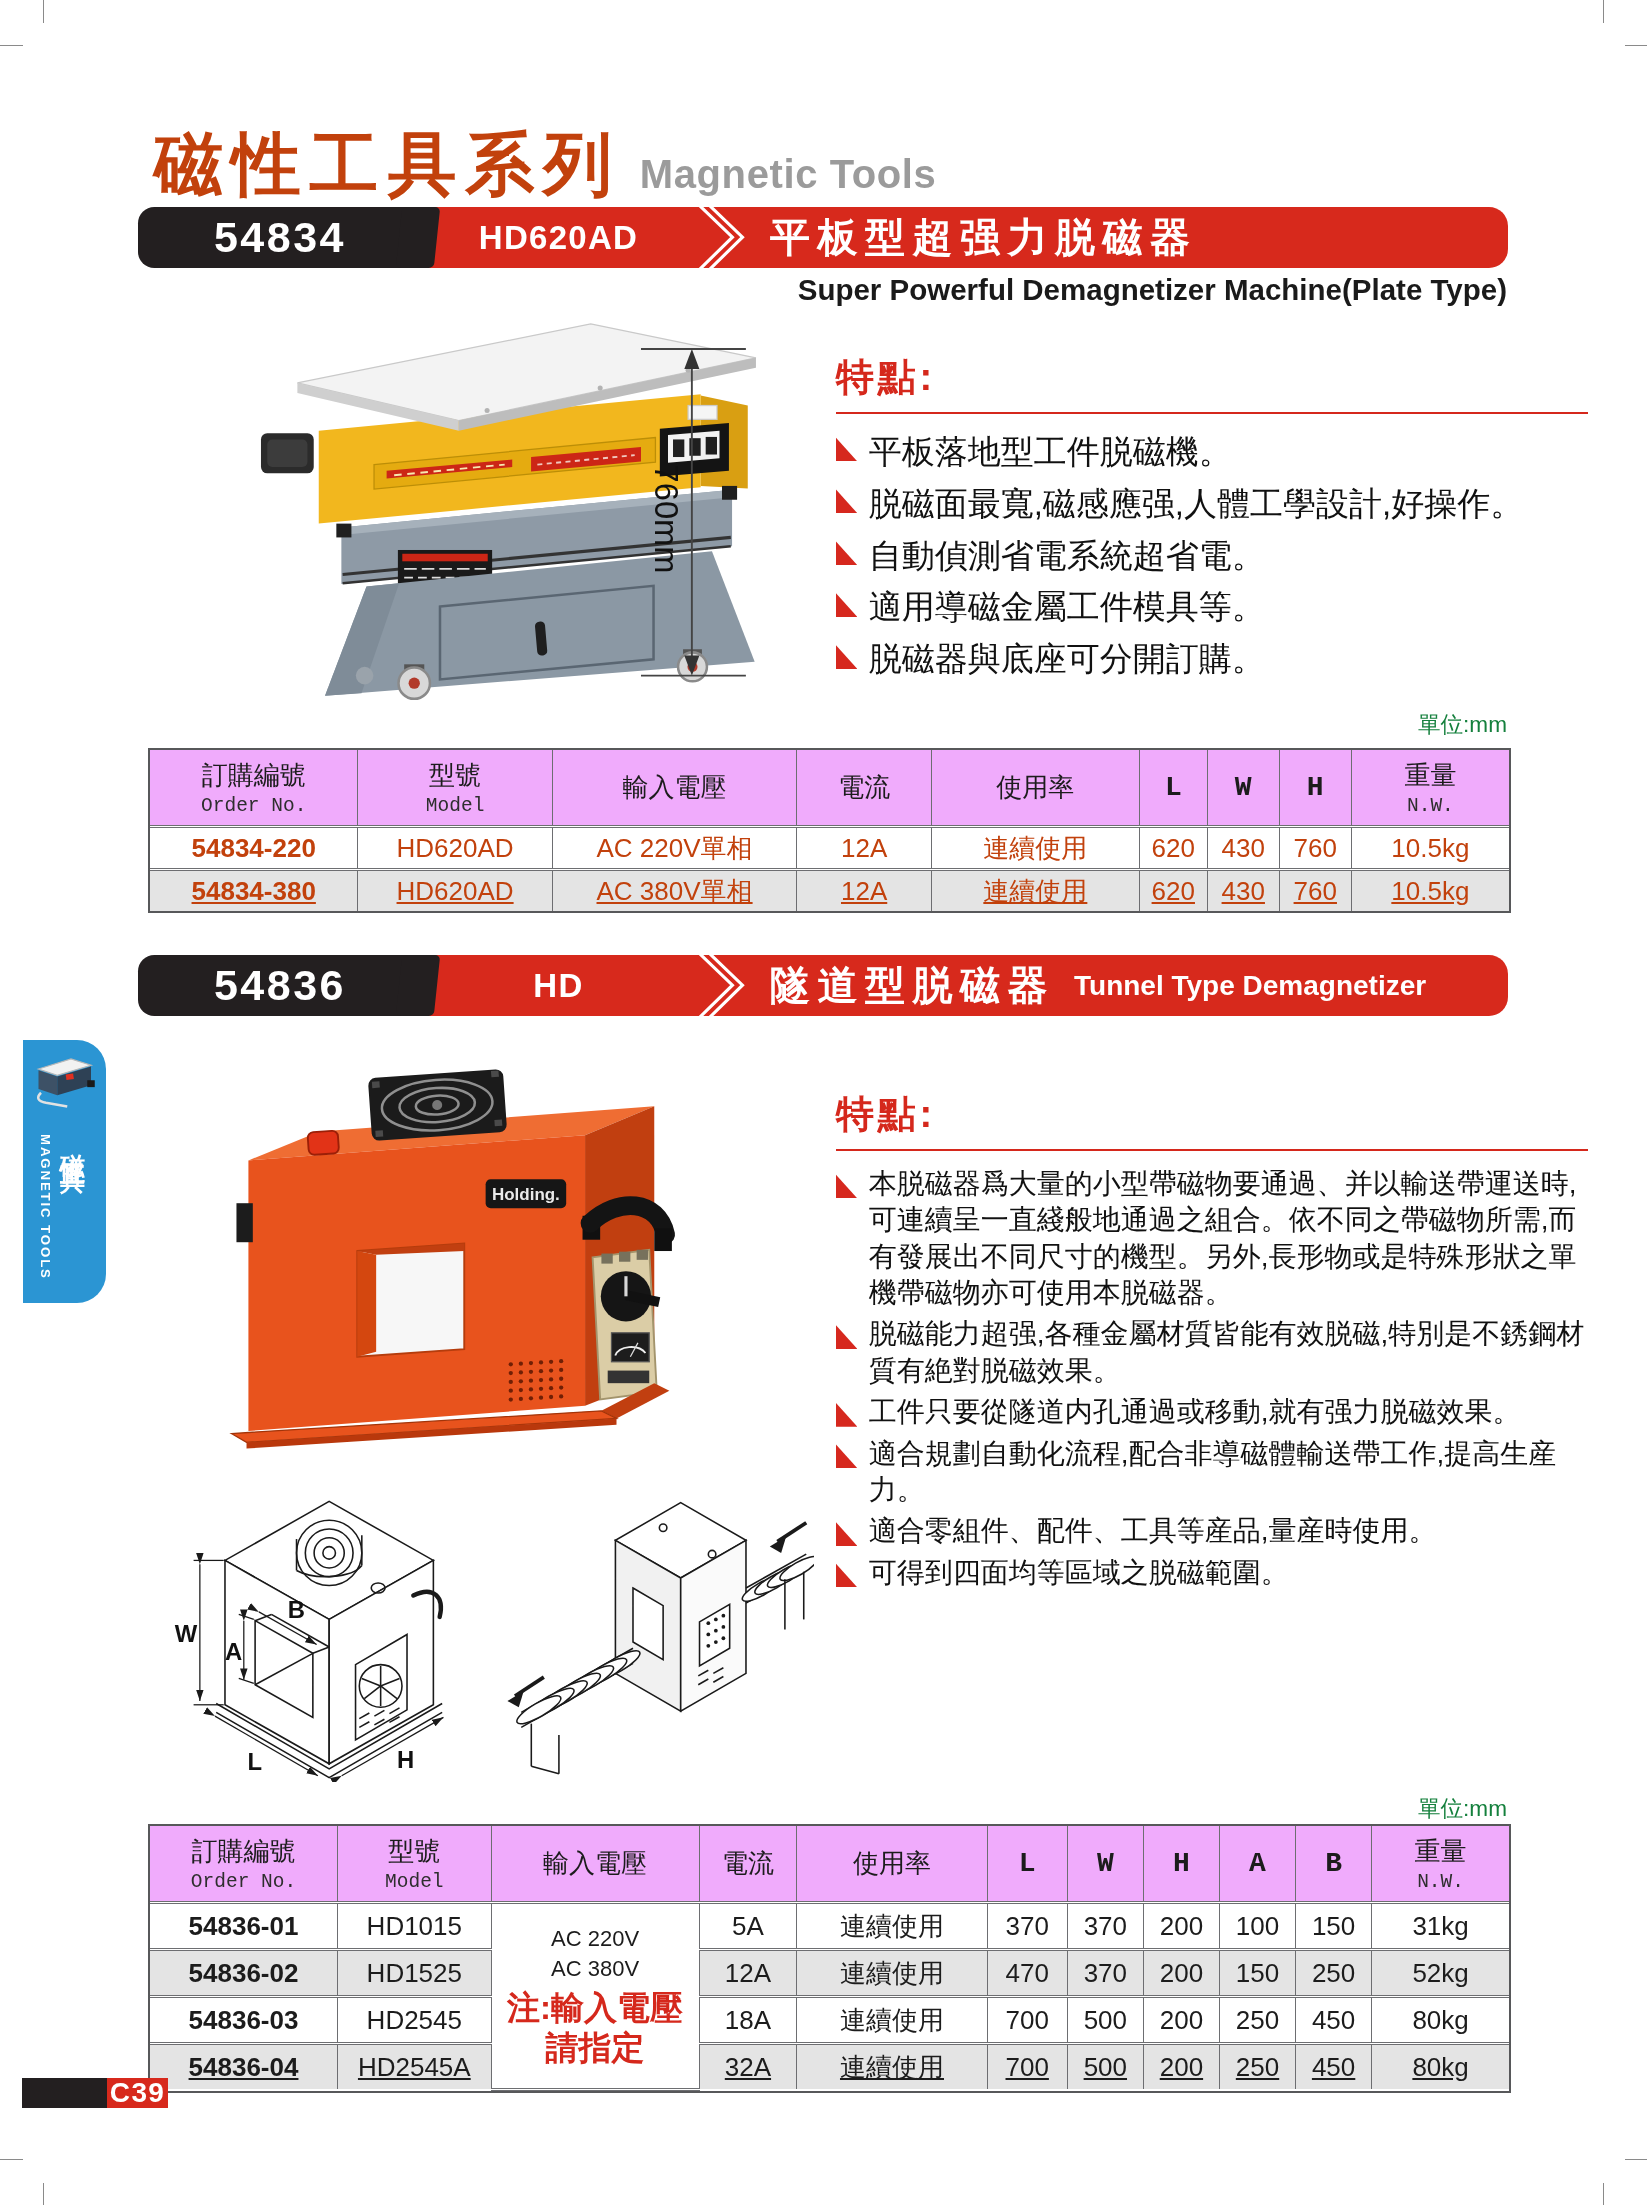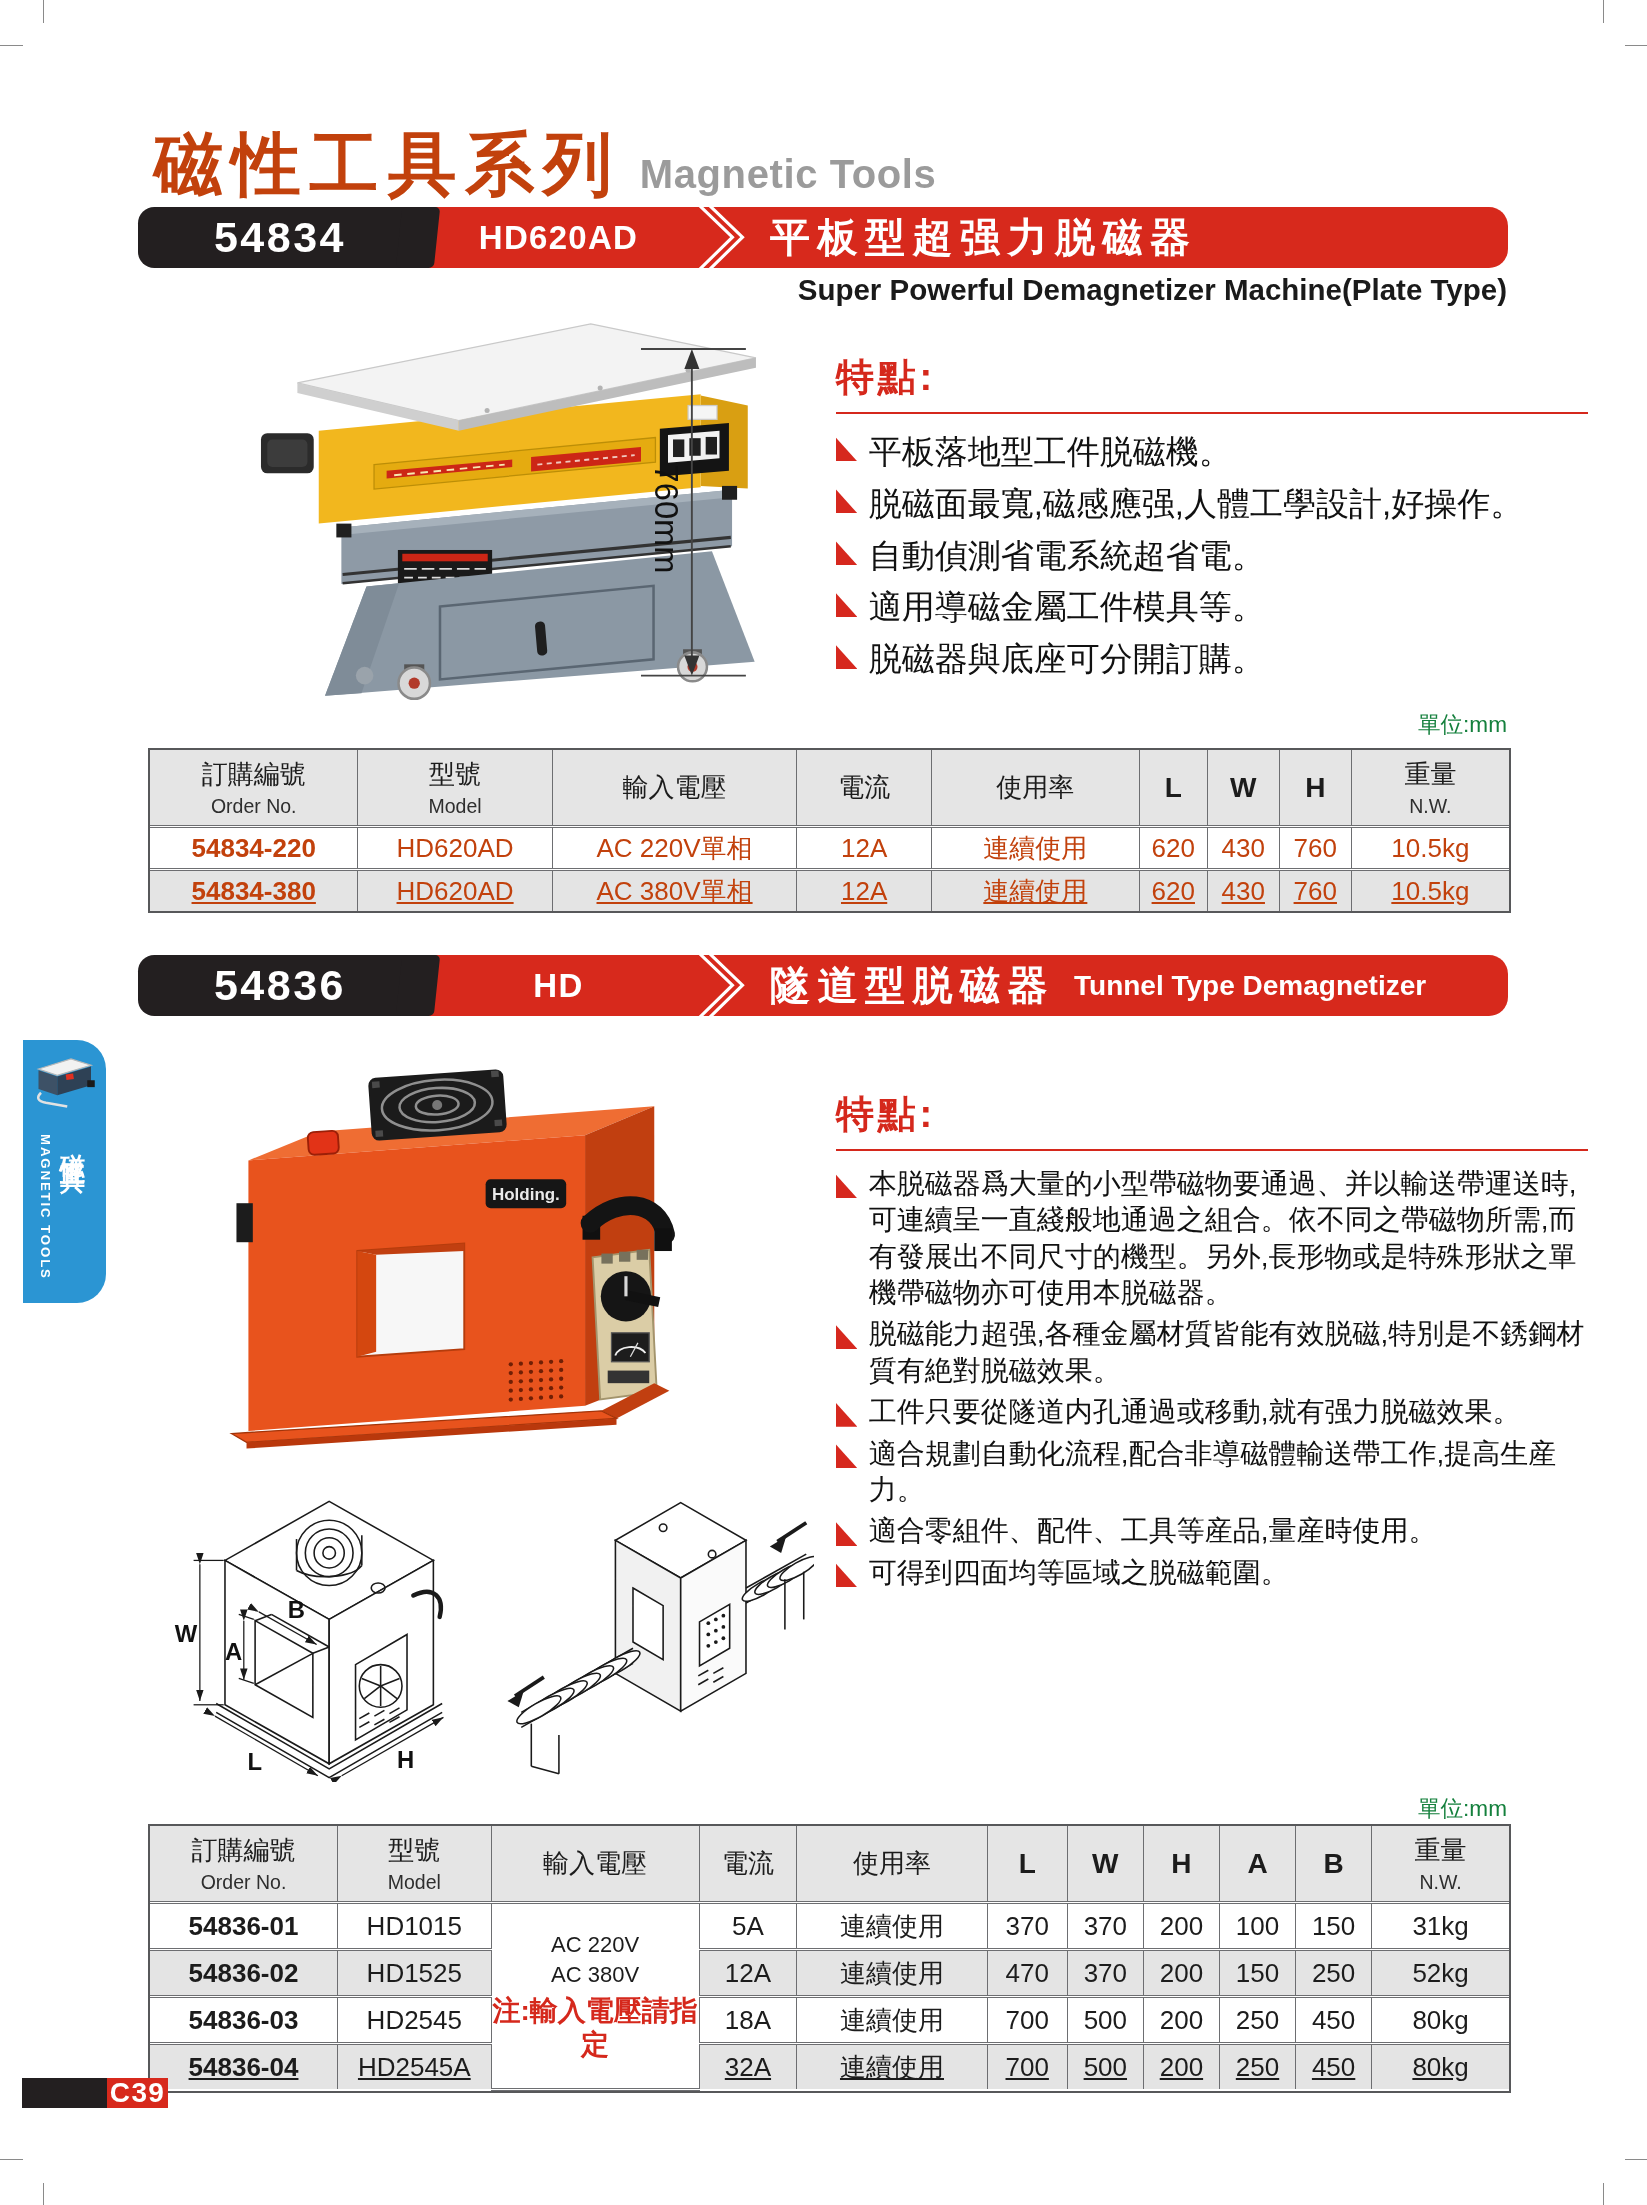--- a/index.html
+++ b/index.html
@@ -48,31 +48,31 @@
   
   .unit { position:absolute; width:201px; text-align:right; font-size:22.6px; color:#15803d; }
 
   
   .tblwrap { position:absolute; left:148px; width:1359px; border:2.5px solid #57585a; background:#fff; }
   .tblwrap table { width:100%; border-collapse:collapse; table-layout:fixed; }
   .tblwrap th, .tblwrap td { border-right:1.3px solid #6d6e71; border-bottom:3.8px double #6d6e71;
     text-align:center; vertical-align:middle; padding:0; overflow:hidden; }
   .tblwrap tr > *:last-child { border-right:none; }
   .tblwrap tbody tr:last-child > td { border-bottom:none;text-decoration:underline; }
-  .tblwrap thead th { background:#e5e5e5; height:75px; font-weight:normal; }
+  .tblwrap thead th { background:#f0abfc; height:75px; font-weight:normal;font-family:Liberation Mono, monospace; }
   .hcn { font-size:26px; color:#1c1c1c; }
   .hletter { font-weight:bold; font-size:28px; }
   .hen { font-size:19.5px; color:#2e2e2e; margin-top:2.5px; }
   .t1 tbody td { height:40px; font-size:26px; color:#c2410c; }
   .t2 tbody td { height:44px; font-size:26px; color:#1c1c1c; }
   .tblwrap tbody tr:nth-child(even) { background:#e4e4e4; }
   td.ord { font-weight:bold; color:#111; }
   td.vcell { background:#fff; }
   .vl { font-size:22px; color:#1c1c1c; line-height:1.35; }
-  .vnote { font-size:28px; color:#d5281c; line-height:1.2; margin-top:5px; font-weight:bold; }
+  .vnote { font-size:33px; color:#d5281c; line-height:1.2; margin-top:5px; font-weight:bold; }
 
   
   .tab { position:absolute; left:22.6px; top:1040px; width:83px; height:263px;
     background:#2b95d3; border-radius:0 29px 29px 0; }
   .tab svg { position:absolute; left:8.8px; top:15px; }
   .tabtext { position:absolute; left:0; right:0; top:94px; bottom:11.3px;
     display:flex; justify-content:center; align-items:flex-start; gap:3.8px; }
   .ven { writing-mode:vertical-rl; color:#fff; font-size:13.2px; letter-spacing:1.9px; font-weight:bold; }
   .vcn { writing-mode:vertical-rl; text-orientation:upright; color:#fff; font-size:25px;
     letter-spacing:5px; font-weight:bold; }

